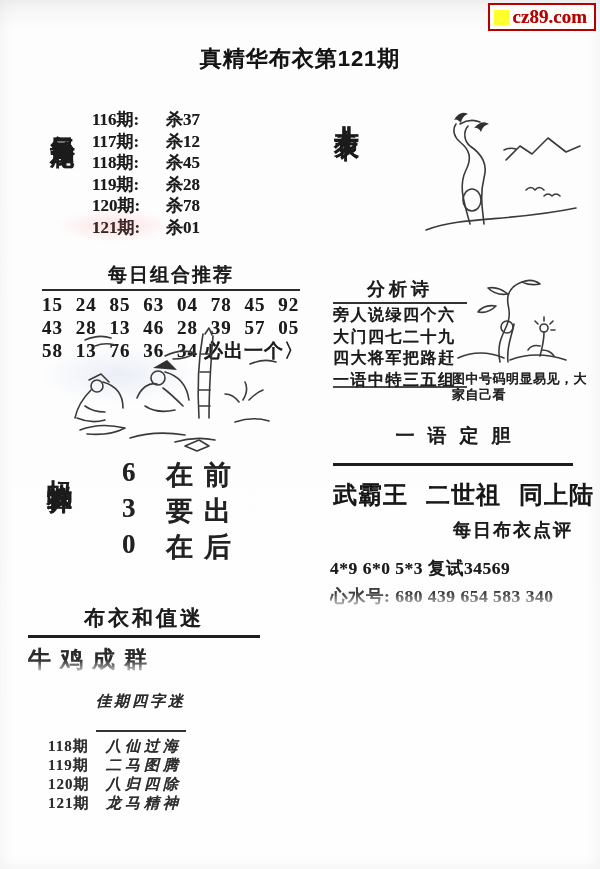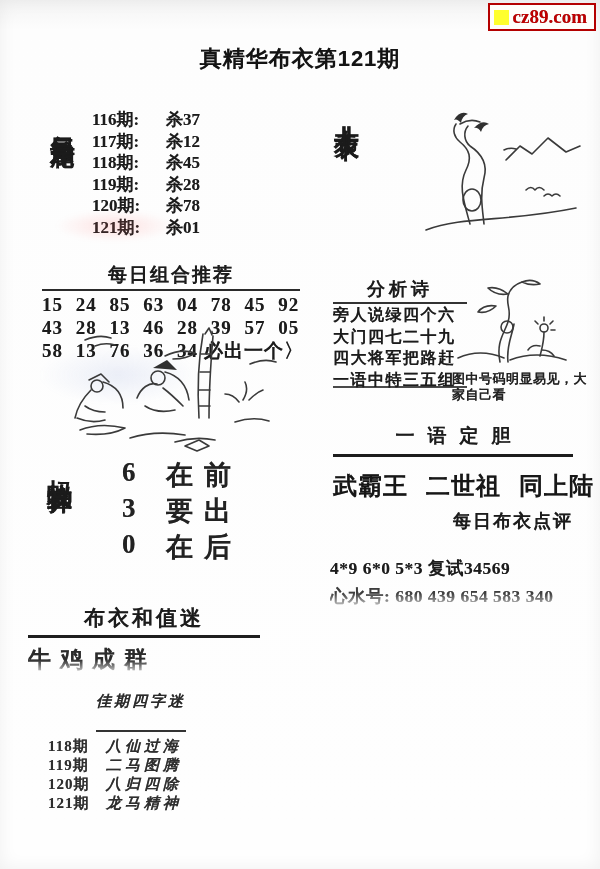--- a/index.html
+++ b/index.html
@@ -53,21 +53,21 @@
   .analysis-title{font:bold 18px "Liberation Serif",serif;text-align:center;letter-spacing:4px;
     border-bottom:2px solid #333;padding-bottom:1px;}
   .poem-line{font:bold 16px "Liberation Serif",serif;line-height:20.5px;letter-spacing:1.5px;white-space:nowrap;margin-top:1px;}
   .poem-line.struck{background-image:linear-gradient(#4a4a4a,#4a4a4a);background-repeat:no-repeat;
     background-size:100% 2px;background-position:0 87%;}
   .plant-caption{position:absolute;left:452px;top:371px;width:140px;
     font:bold 13px "Liberation Serif",serif;line-height:16px;letter-spacing:.5px;color:#232323;}
   
   .dan{position:absolute;left:333px;top:423px;width:240px;}
   .dan-title{font:bold 19px "Liberation Serif",serif;text-align:center;letter-spacing:13px;text-indent:13px;
-    padding-bottom:5px;border-bottom:3px solid #1d1d1d;}
+    padding-bottom:14px;border-bottom:3px solid #1d1d1d;}
   .dan-main{margin-top:13px;font:bold 24px "Liberation Serif",serif;text-align:center;
     white-space:nowrap;word-spacing:11px;letter-spacing:1px;color:#171717;}
   .dan-sub{margin-top:7px;font:bold 18px "Liberation Serif",serif;text-align:right;letter-spacing:2px;}
   
   .picks{position:absolute;left:330px;top:554px;font:bold 17.5px "Liberation Serif",serif;}
   .picks div{line-height:28px;white-space:nowrap;letter-spacing:.5px;}
   .picks .fade{opacity:.85;-webkit-mask-image:linear-gradient(#000 40%,rgba(0,0,0,.15) 95%);
     mask-image:linear-gradient(#000 40%,rgba(0,0,0,.15) 95%);}
   
   .hezhi{position:absolute;left:28px;top:604px;width:232px;}

